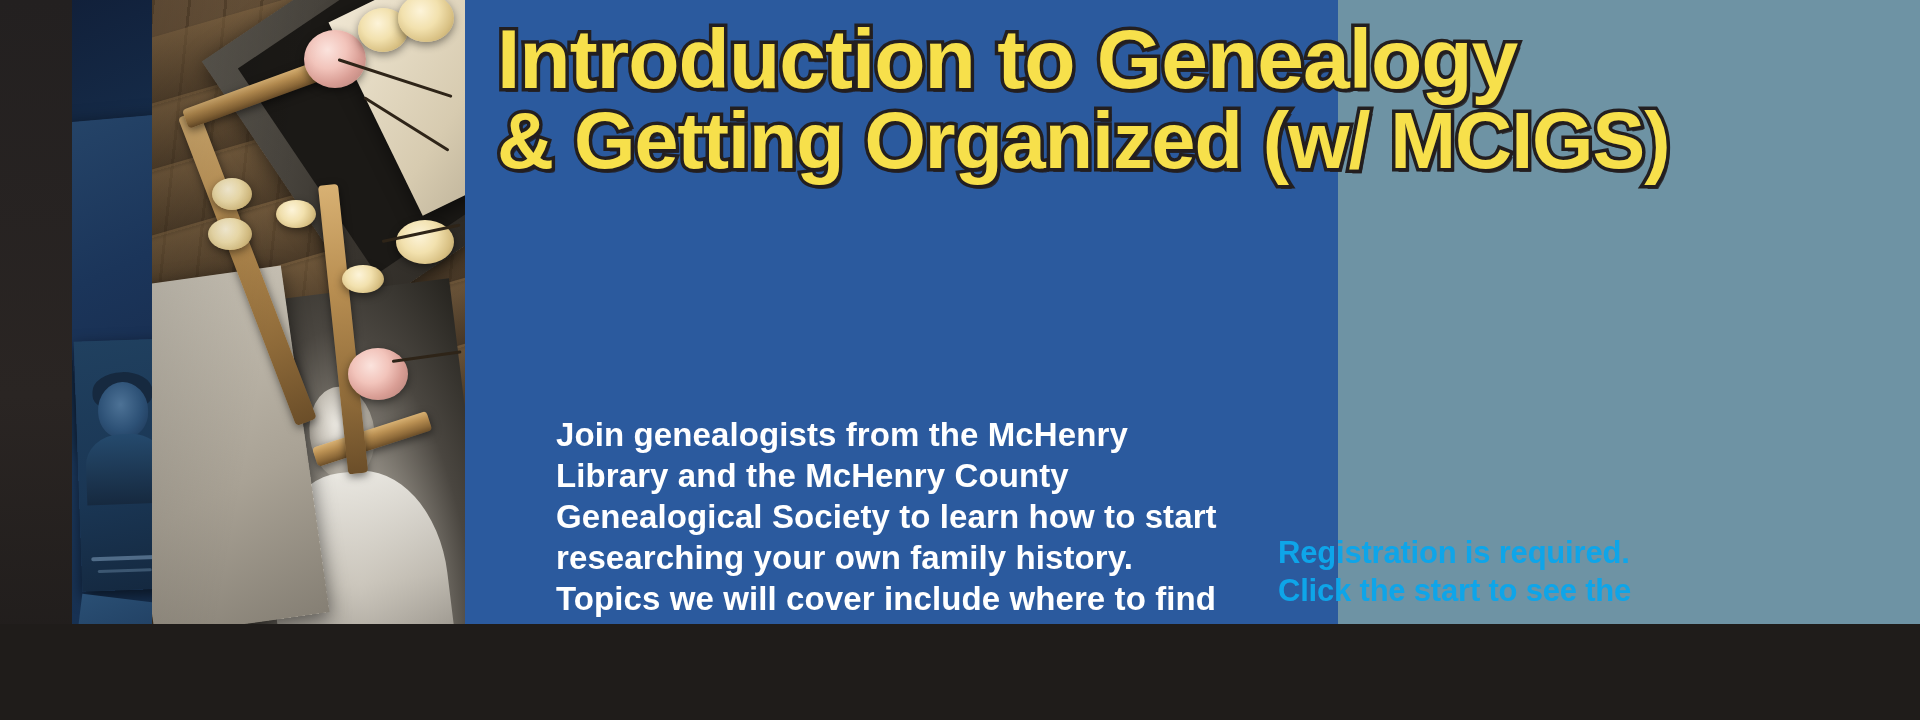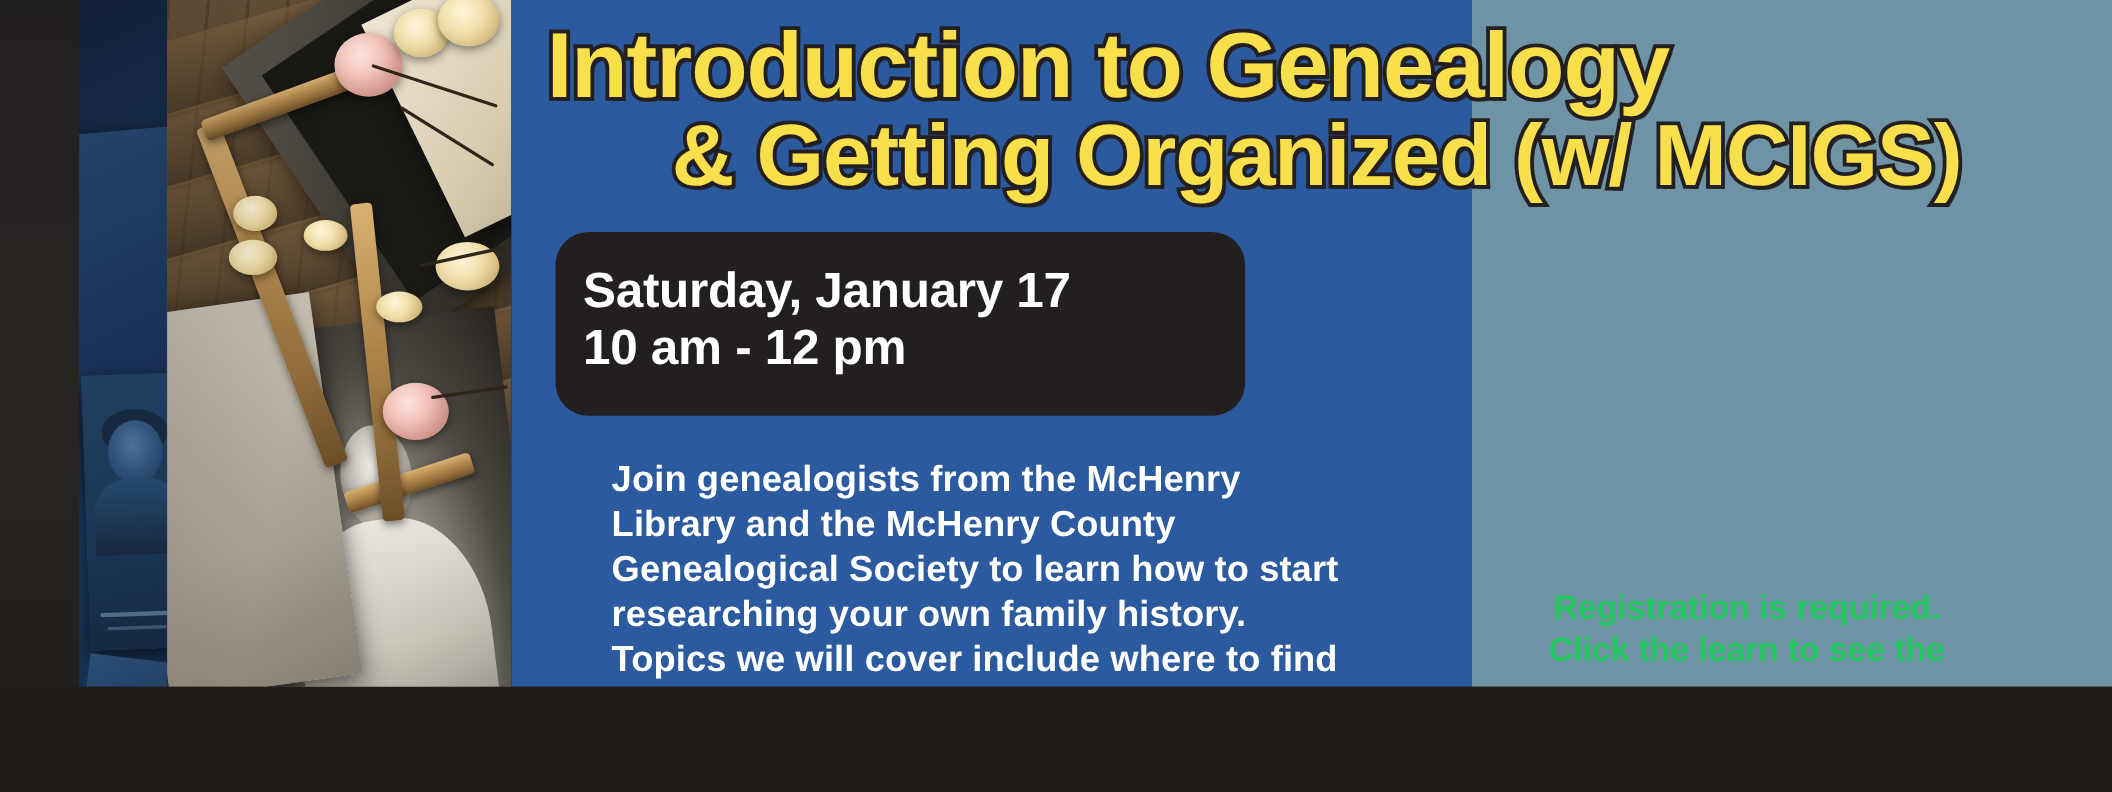--- a/index.html
+++ b/index.html
@@ -205,21 +205,21 @@
     color: #f7e04b;
     font-weight: 700;
     letter-spacing: -1px;
     line-height: 0.98;
     white-space: nowrap;
     -webkit-text-stroke: 7px #231f20;
     paint-order: stroke fill;
     text-shadow: 3px 4px 0 rgba(35,31,32,.85);
   }
   .title-line-1 { font-size: 84px; }
-  .title-line-2 { font-size: 79px; margin-top: 2px; text-align: center; }
+  .title-line-2 { font-size: 79px; margin-top: 2px; }
 
   
   .date-chip {
     position: absolute;
     left: 505px; top: 211px;
     width: 627px; height: 167px;
     background: #231f20;
     border-radius: 30px;
     z-index: 6;
     box-sizing: border-box;
@@ -247,22 +247,22 @@
     letter-spacing: 0.1px;
     margin-left: 44px;
   }
 
   
   .reg-note {
     position: absolute;
     right: 22px;
     bottom: 14px;
     width: 620px;
-    text-align: center;
-    color: #22c55e;
+    text-align: left;
+    color: #0ea5e9;
     font-size: 31px;
     font-weight: 700;
     line-height: 1.23;
     z-index: 6;
     letter-spacing: -0.2px;
   }
 </style>
 </head>
 <body>
 
@@ -334,25 +334,21 @@
   </div>
 
   <div class="panel-blue"></div>
   <div class="panel-slate"></div>
 
   <div class="title-wrap">
     <div class="title-line title-line-1">Introduction to Genealogy</div>
     <div class="title-line title-line-2">&amp; Getting Organized (w/ MCIGS)</div>
   </div>
 
-  <div class="date-chip">
-    <div class="date-line">Saturday, January 17</div>
-    <div class="date-line">10 am - 12 pm</div>
-  </div>
 
   <div class="body-text">Join genealogists from the McHenry Library and the McHenry County Genealogical Society to learn how to start researching your own family history. Topics we will cover include where to find and how to cite genealogical evidence.</div>
 
   <div class="reg-note">
     <div>Registration is required.</div>
-    <div>Click the learn to see the</div>
+    <div>Click the start to see the</div>
   </div>
 
 </div>
 
 </body></html>

